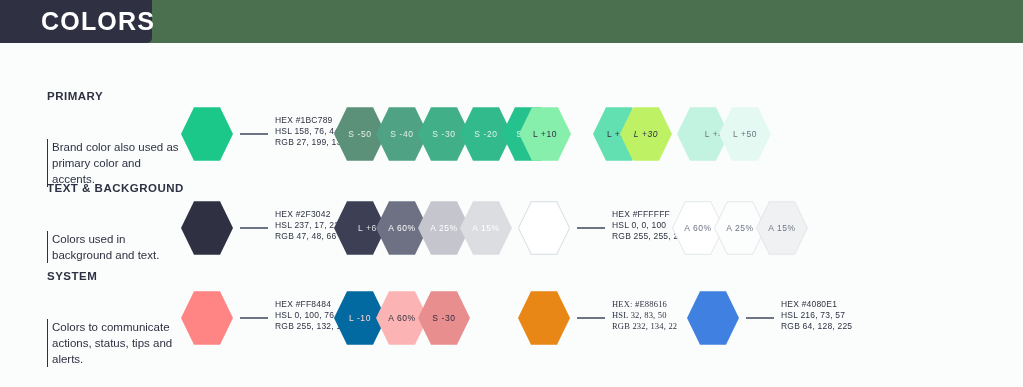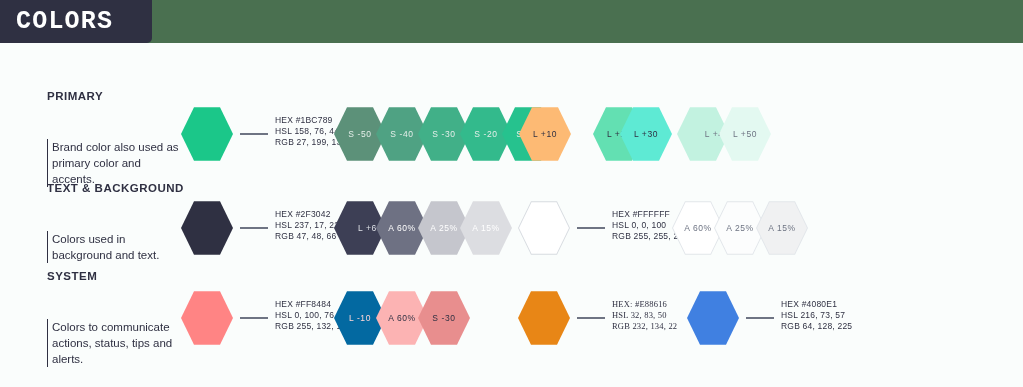--- a/index.html
+++ b/index.html
@@ -31,22 +31,22 @@
     background: #2f3042;
     border-bottom-right-radius: 5px;
     display: flex;
     align-items: center;
   }
   .header-badge-label {
     color: #ffffff;
     font-size: 25px;
     font-weight: bold;
     letter-spacing: 1.2px;
-    padding-left: 16px;
-    font-family: Liberation Mono, monospace;
+    padding-left: 41px;
+    font-family: Liberation Sans, sans-serif;
   }
 
   
   .section {
     position: absolute;
     left: 0;
     width: 1023px;
   }
   #section-primary { top: 90px; }
   #section-textbg  { top: 182px; }
@@ -162,27 +162,27 @@
   <div class="hex" style="left: 418px; top: 15px; background: rgb(65, 176, 136);">
     <span class="hex-label" style="color: rgb(228, 238, 233);">S -30</span>
   </div>
   <div class="hex" style="left: 460px; top: 15px; background: rgb(51, 186, 140);">
     <span class="hex-label" style="color: rgb(228, 238, 233);">S -20</span>
   </div>
   <div class="hex" style="left: 502px; top: 15px; background: rgb(38, 194, 142);">
     <span class="hex-label" style="color: rgb(228, 238, 233);">S -10</span>
   </div>
 
-  <div class="hex" style="left: 519px; top: 15px; background: #fdba74;">
+  <div class="hex" style="left: 519px; top: 15px; background: #86efac;">
     <span class="hex-label" style="color: rgb(47, 48, 66);">L +10</span>
   </div>
   <div class="hex" style="left: 593px; top: 15px; background: rgb(99, 224, 178);">
     <span class="hex-label" style="color: rgb(47, 48, 66);">L +20</span>
   </div>
-  <div class="hex" style="left: 620px; top: 15px; background: #5eead4;">
+  <div class="hex" style="left: 620px; top: 15px; background: #bef264; font-style: italic;">
     <span class="hex-label" style="color: rgb(47, 48, 66);">L +30</span>
   </div>
   <div class="hex" style="left: 677px; top: 15px; background: rgb(194, 242, 224); justify-content: flex-end;">
     <span class="hex-label" style="color: rgb(110, 116, 131);">L +40</span>
   </div>
   <div class="hex" style="left: 719px; top: 15px; background: rgb(227, 249, 241);">
     <span class="hex-label" style="color: rgb(110, 116, 131);">L +50</span>
   </div>
 </div>
 

